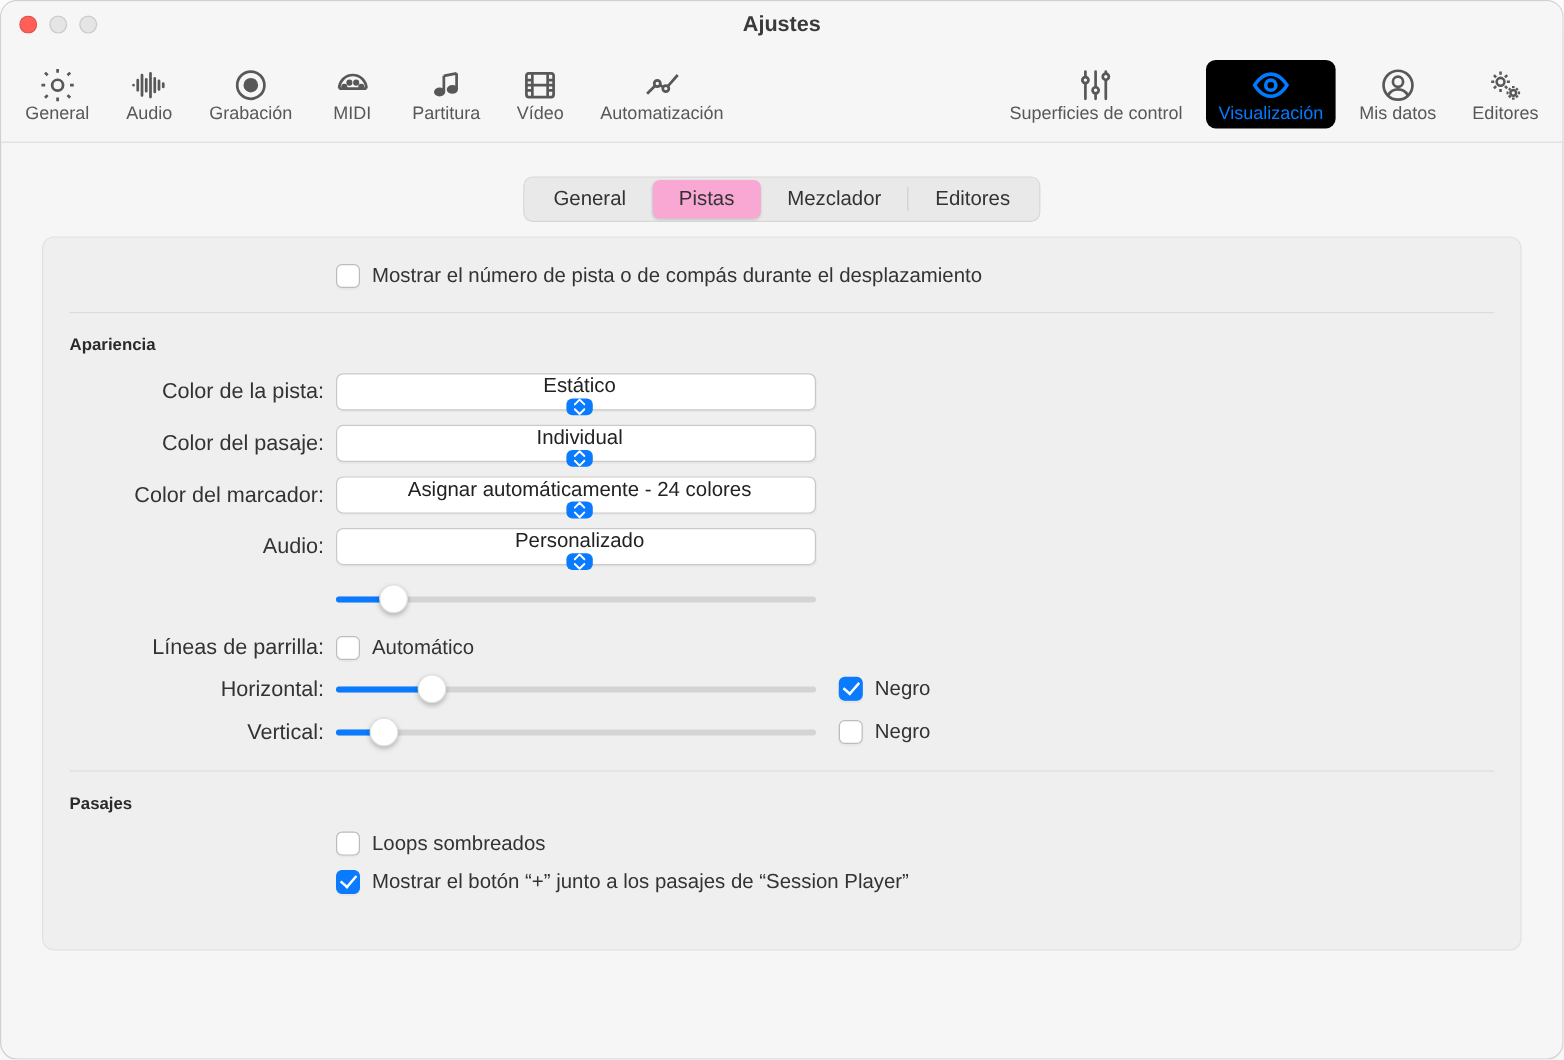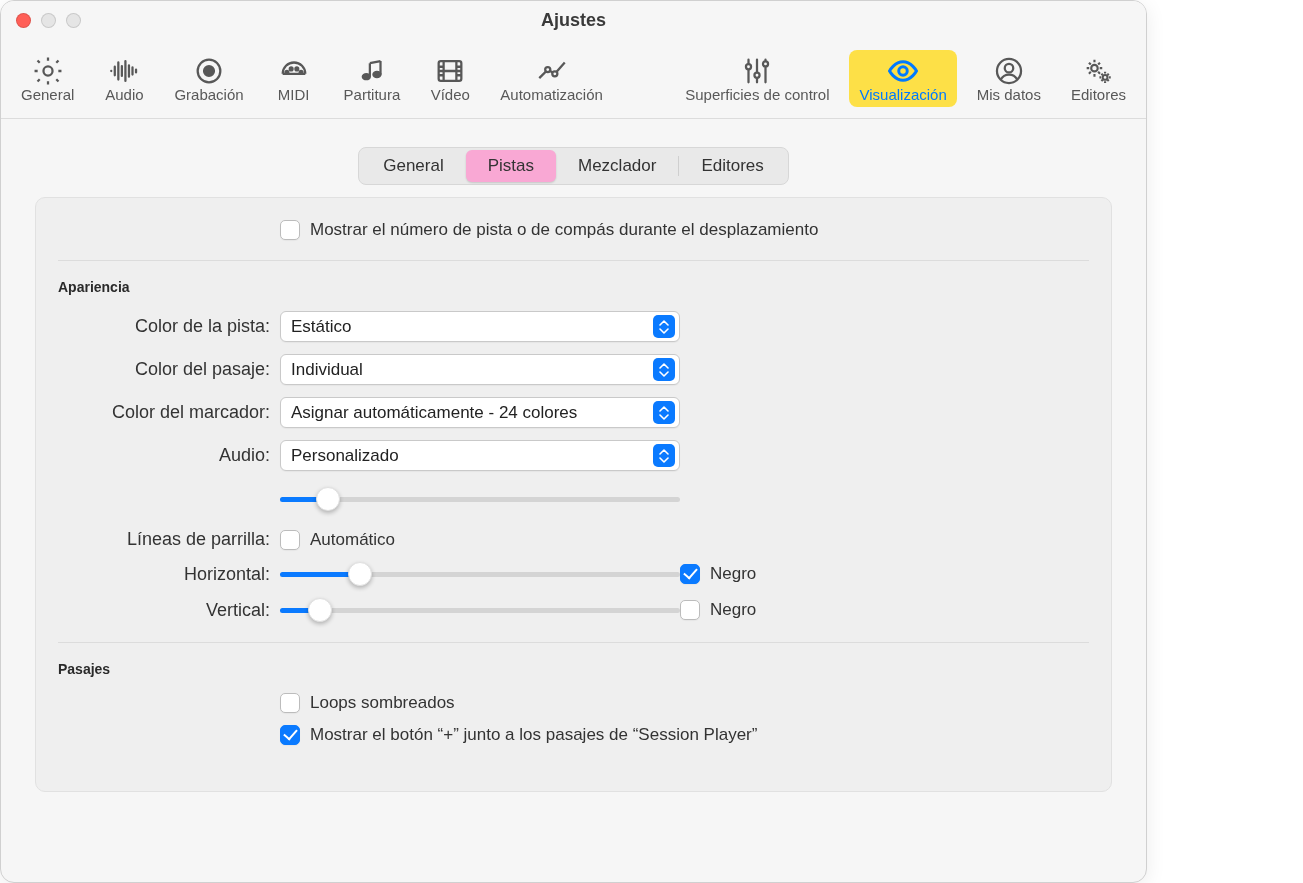--- a/index.html
+++ b/index.html
@@ -1,63 +1,63 @@
 <!DOCTYPE html>
 <html><head>
 <meta charset="utf-8">
 <style>
   * { box-sizing: border-box; margin: 0; padding: 0; }
   body { background: #fff; font-family: -apple-system, "Helvetica Neue", Helvetica, Arial, sans-serif; font-size: 17px; color: #222; }
-  .window { width: 1147px; height: 883px; border: 1px solid #d0d0d0; border-radius: 14px; overflow: hidden; background: #f6f6f6; position: relative; box-shadow: 0 4px 20px rgba(0,0,0,0.08); }
+  .window { width: 1303px; height: 883px; border: 1px solid #d0d0d0; border-radius: 14px; overflow: hidden; background: #f6f6f6; position: relative; box-shadow: 0 4px 20px rgba(0,0,0,0.08); }
   
   .titlebar { height: 38px; background: #f6f6f6; display: flex; align-items: center; position: relative; }
   .traffic { display: flex; gap: 10px; margin-left: 15px; }
   .dot { width: 15px; height: 15px; border-radius: 50%; border: 0.5px solid rgba(0,0,0,0.12); }
   .dot.red { background: #ff5f57; }
   .dot.gray { background: #e5e5e5; }
   .title { position: absolute; left: 50%; transform: translateX(-50%); font-weight: 700; font-size: 18px; color: #3a3a3a; }
   
   .toolbar { height: 80px; background: #f6f6f6; border-bottom: 1px solid #dcdcdc; display: flex; align-items: center; padding: 0 10px; }
   .tool-group-left { display: flex; gap: 10px; }
   .tool-group-right { display: flex; gap: 10px; margin-left: auto; }
   .tool-item { display: flex; flex-direction: column; align-items: center; justify-content: center; padding: 4px 10px 4px; border-radius: 8px; min-width: 60px; color: #585858; cursor: default; }
-  .tool-item.active { background: #fde047; color: #007aff; }
+  .tool-item.active { background: #000000; color: #007aff; }
   .tool-item .icon { height: 34px; display: flex; align-items: center; justify-content: center; }
   .tool-item .icon svg { width: 34px; height: 34px; }
   .tool-item .label { font-size: 15px; margin-top: -2px; }
   .tool-item.active .icon svg { color: #007aff; }
   
   .content { padding: 28px 34px; }
   .seg-wrap { display: flex; justify-content: center; margin-bottom: 12px; }
   .segmented { display: flex; background: #e9e9e9; border-radius: 8px; padding: 2px; border: 0.5px solid #d7d7d7; }
   .seg-item { padding: 6px 22px; font-size: 17px; color: #333; border-radius: 6px; display: flex; align-items: center; cursor: default; position: relative; }
   .seg-item.active { background: #f9a8d4; box-shadow: 0 1px 2px rgba(0,0,0,0.15); }
   .seg-sep { width: 1px; background: #cfcfcf; margin: 6px 0; }
   
   .panel { background: #efefef; border: 1px solid #e1e1e1; border-radius: 10px; padding: 16px 0 40px; }
   .form-row { display: flex; align-items: center; padding: 6px 24px; }
   .form-label { width: 220px; text-align: right; padding-right: 10px; font-size: 18px; color: #333; }
   .sec-head { font-weight: 700; font-size: 14px; padding: 12px 22px 10px; color: #2a2a2a; }
   .divider { height: 1px; background: #dcdcdc; margin: 14px 22px 6px; }
   
-  .select { background: #fff; border: 1px solid #c9c9c9; border-radius: 6px; height: 31px; display: flex; align-items: center; padding: 0 4px 0 10px; font-size: 17px; width: 400px; position: relative; box-shadow: 0 1px 1px rgba(0,0,0,0.04); }
+  .select { background: #fff; border: 1px solid #c9c9c9; border-radius: 6px; height: 31px; display: flex; align-items: center; padding: 0 4px 0 10px; font-size: 17px; width: 400px; position: relative; box-shadow: 0 1px 1px rgba(0,0,0,0.04); flex-direction: column; }
   .select .val { flex: 1; }
   .stepper { width: 22px; height: 23px; background: #0a7aff; border-radius: 5px; display: flex; flex-direction: column; align-items: center; justify-content: center; gap: 0px; }
   .stepper svg { width: 10px; height: 7px; display: block; }
   
   .chk { width: 20px; height: 20px; border: 1px solid #bcbcbc; border-radius: 5px; background: #fff; flex: none; display: flex; align-items: center; justify-content: center; box-shadow: 0 1px 1px rgba(0,0,0,0.04); }
   .chk.checked { background: #0a7aff; border-color: #0a7aff; }
   .chk.checked::after { content: ""; width: 11px; height: 6px; border-left: 2.5px solid #fff; border-bottom: 2.5px solid #fff; transform: rotate(-49deg); margin-top: -4px; }
   .chk-label { margin-left: 10px; font-size: 17px; color: #333; }
   
   .slider { position: relative; height: 24px; width: 400px; display: flex; align-items: center; }
   .slider-track { position: absolute; left: 0; right: 0; height: 5px; background: #d4d4d4; border-radius: 3px; }
   .slider-fill { position: absolute; left: 0; height: 5px; background: #0a7aff; border-radius: 3px; }
   .slider-thumb { position: absolute; width: 24px; height: 24px; background: #fff; border-radius: 50%; border: 0.5px solid #e0e0e0; box-shadow: 0 2px 4px rgba(0,0,0,0.25); transform: translateX(-50%); }
-  .inline-chk { display: flex; align-items: center; margin-left: 0; }
+  .inline-chk { display: flex; align-items: center; margin-left: 19px; }
 </style>
 </head>
 <body>
 
 <div class="window">
 
   <div class="titlebar">
     <div class="traffic">
       <div class="dot red"></div>
       <div class="dot gray"></div>

